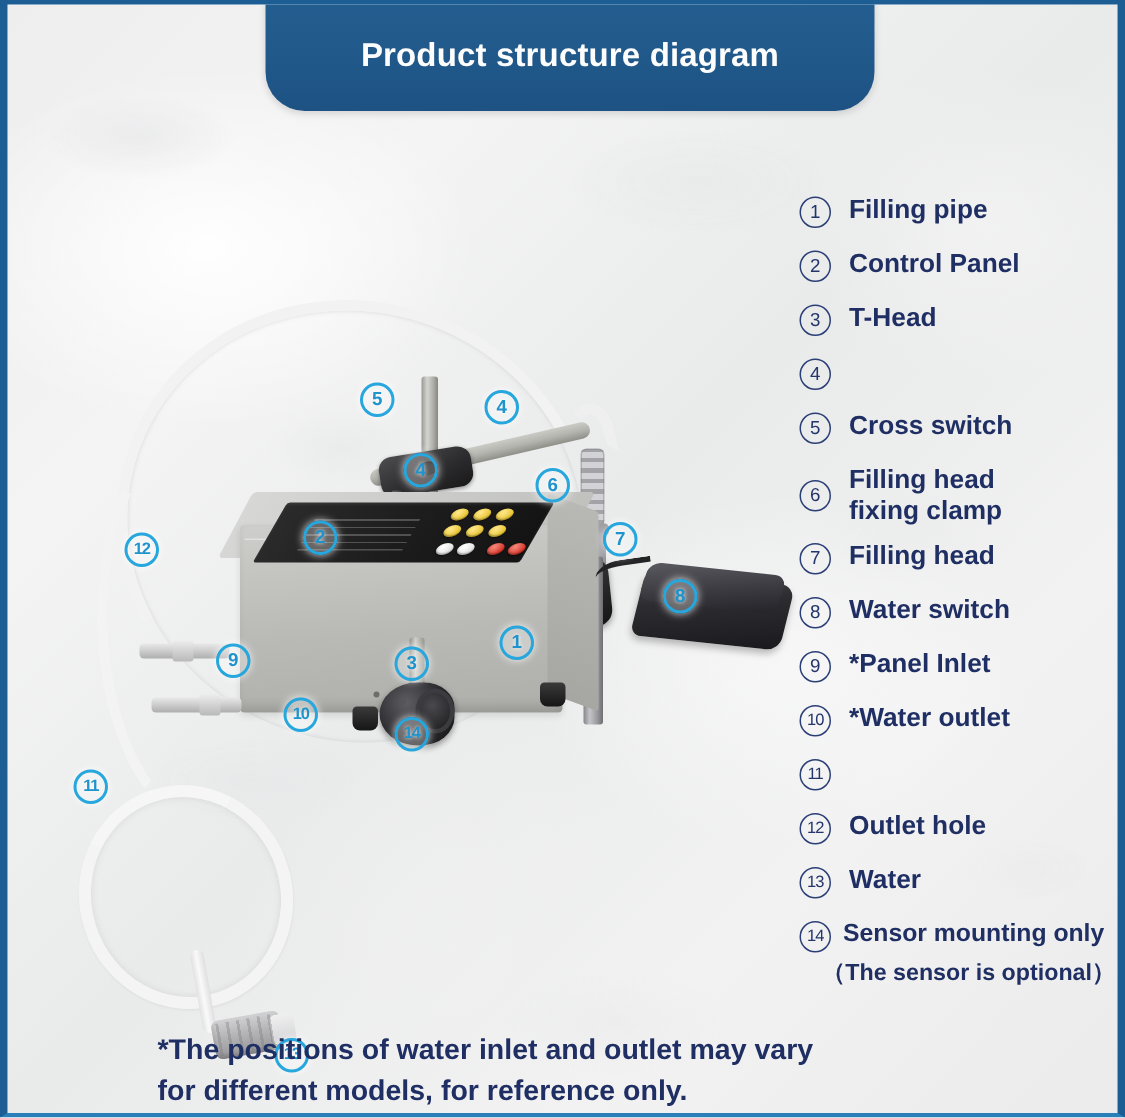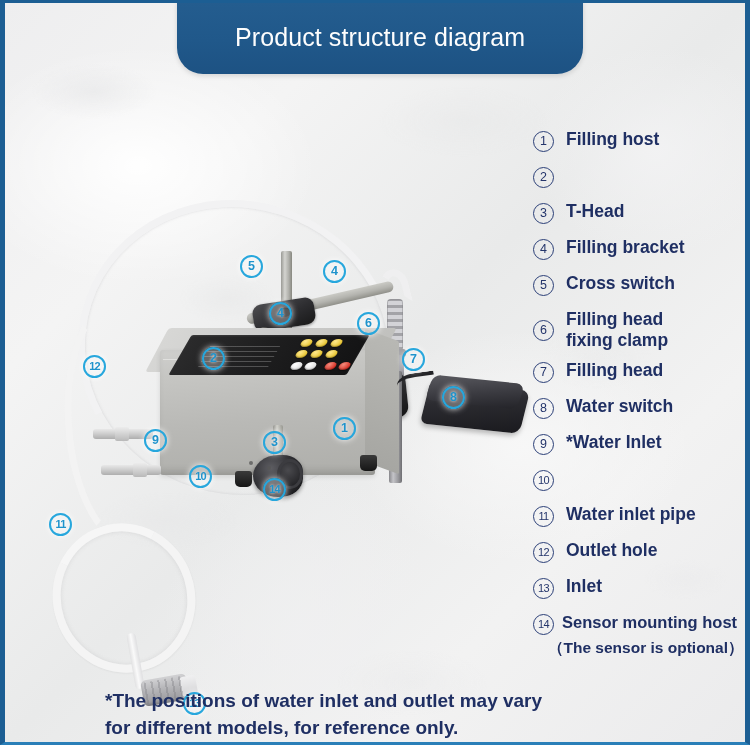--- a/index.html
+++ b/index.html
@@ -56,22 +56,22 @@
     border-bottom-left-radius: 26px;
     border-bottom-right-radius: 26px;
     display: flex;
     align-items: center;
     justify-content: center;
     box-shadow: 0 2px 5px rgba(0,0,0,.13);
     z-index: 40;
   }
   #banner-title {
     color: #fdfdfd;
-    font-size: 25px;
-    font-weight: normal;
+    font-size: 22px;
+    font-weight: bold;
     letter-spacing: .1px;
     white-space: nowrap;
   }
 
   
   #legend {
     position: absolute;
     left: 528px;
     top: 126px;
     width: 220px;
@@ -467,35 +467,35 @@
     <div class="marker wide" style="left:44px;top:440px;">11</div>
     <div class="marker wide" style="left:78px;top:282px;">12</div>
     <div class="marker wide" style="left:178px;top:619px;">13</div>
     <div class="marker wide" style="left:258px;top:405px;">14</div>
   </div>
 
   <div id="legend">
 
     <div class="legend-row">
       <div class="legend-num">1</div>
-      <div class="legend-label">Filling host</div>
+      <div class="legend-label">Filling pipe</div>
     </div>
 
     <div class="legend-row">
       <div class="legend-num">2</div>
+      <div class="legend-label">Control Panel</div>
     </div>
 
     <div class="legend-row">
       <div class="legend-num">3</div>
       <div class="legend-label">T-Head</div>
     </div>
 
     <div class="legend-row">
       <div class="legend-num">4</div>
-      <div class="legend-label">Filling bracket</div>
     </div>
 
     <div class="legend-row">
       <div class="legend-num">5</div>
       <div class="legend-label">Cross switch</div>
     </div>
 
     <div class="legend-row tight">
       <div class="legend-num" style="margin-top:11px;">6</div>
       <div class="legend-label">Filling head
@@ -507,45 +507,45 @@
       <div class="legend-label">Filling head</div>
     </div>
 
     <div class="legend-row">
       <div class="legend-num">8</div>
       <div class="legend-label">Water switch</div>
     </div>
 
     <div class="legend-row">
       <div class="legend-num">9</div>
-      <div class="legend-label">*Water Inlet</div>
+      <div class="legend-label">*Panel Inlet</div>
     </div>
 
     <div class="legend-row">
       <div class="legend-num wide">10</div>
+      <div class="legend-label">*Water outlet</div>
     </div>
 
     <div class="legend-row">
       <div class="legend-num wide">11</div>
-      <div class="legend-label">Water inlet pipe</div>
     </div>
 
     <div class="legend-row">
       <div class="legend-num wide">12</div>
       <div class="legend-label">Outlet hole</div>
     </div>
 
     <div class="legend-row">
       <div class="legend-num wide">13</div>
-      <div class="legend-label">Inlet</div>
+      <div class="legend-label">Water</div>
     </div>
 
     <div class="legend-row tight">
       <div class="legend-num wide" style="margin-right:8px;">14</div>
-      <div class="legend-label" style="font-size:16.5px;">Sensor mounting host</div>
+      <div class="legend-label" style="font-size:16.5px;">Sensor mounting only</div>
     </div>
 
     <div class="legend-sub">（The sensor is optional）</div>
   </div>
 
   <div id="footnote">*The positions of water inlet and outlet may vary
 for different models, for reference only.</div>
 </div>
 
 </body></html>

